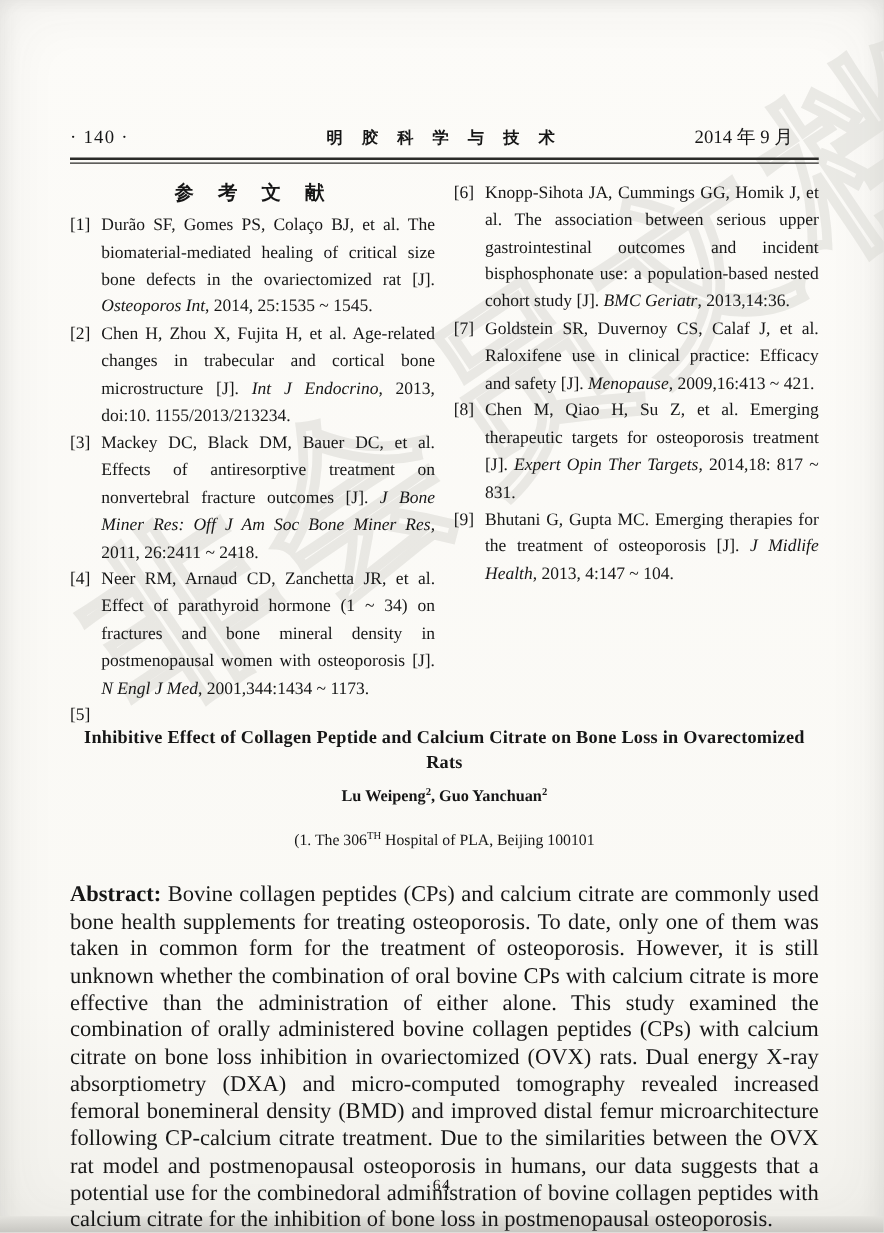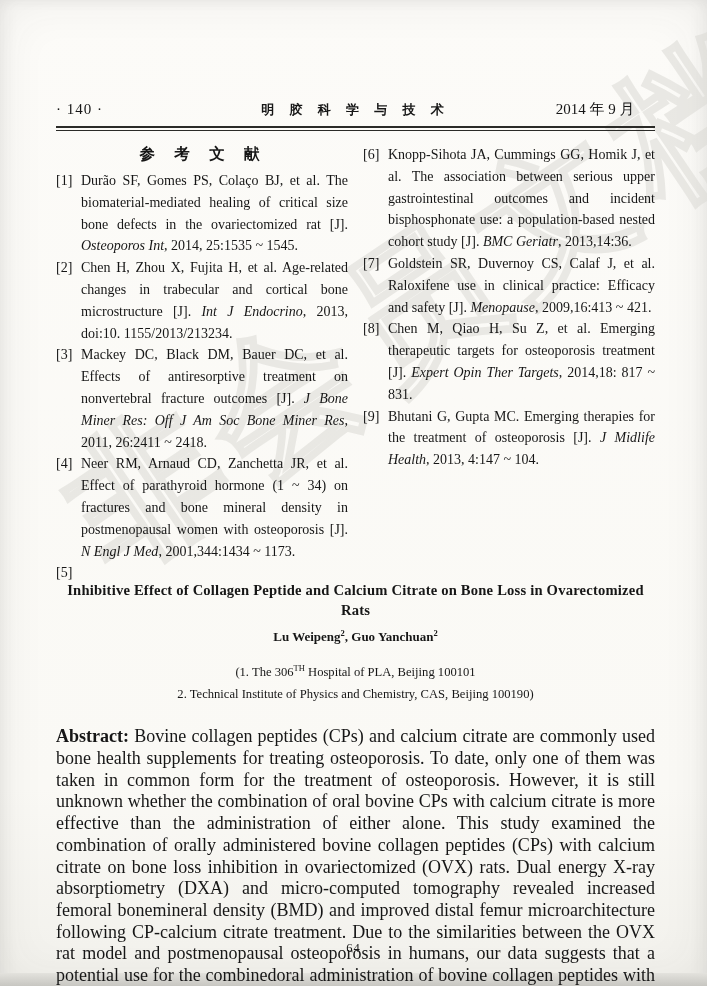--- a/index.html
+++ b/index.html
@@ -85,21 +85,20 @@
             <div class="ref"><span class="label">[9]</span><span>Bhutani G, Gupta MC. Emerging therapies for the treatment of osteoporosis [J]. </span><i>J Midlife Health</i><span>, 2013, 4:147 ~ 104.</span></div>
           </div>
       </div>
     </section>
 
     <section class="paper">
       <h1 class="paper-title">Inhibitive Effect of Collagen Peptide and Calcium Citrate on Bone Loss in Ovarectomized Rats</h1>
       <div class="authors" id="authors-line-1"><span>Lu Weipeng</span><sup>2</sup>, <span>Guo Yanchuan</span><sup>2</sup></div>
       <div class="affil-group">
         <div class="affil" id="affil-0"><span>(1. The 306</span><sup>TH</sup><span> Hospital of PLA, Beijing 100101</span></div>
-        <div class="affil" id="affil-1"><span>2. Technical Institute of Physics and Chemistry, CAS, Beijing 100190)</span></div>
       </div>
     </section>
 
     <p class="abstract"><b class="lbl">Abstract:</b> <span>Bovine collagen peptides (CPs) and calcium citrate are commonly used bone health supplements for treating osteoporosis. To date, only one of them was taken in common form for the treatment of osteoporosis. However, it is still unknown whether the combination of oral bovine CPs with calcium citrate is more effective than the administration of either alone. This study examined the combination of orally administered bovine collagen peptides (CPs) with calcium citrate on bone loss inhibition in ovariectomized (OVX) rats. Dual energy X-ray absorptiometry (DXA) and micro-computed tomography revealed increased femoral bonemineral density (BMD) and improved distal femur microarchitecture following CP-calcium citrate treatment. Due to the similarities between the OVX rat model and postmenopausal osteoporosis in humans, our data suggests that a potential use for the combinedoral administration of bovine collagen peptides with calcium citrate for the inhibition of bone loss in postmenopausal osteoporosis.</span></p>
 
     <p class="keywords"><b class="lbl">Keyword:</b> <span>ovariectomized rats; bovine collagen peptides; calcium citrate; bone loss</span></p>
   </div>
 
   <footer class="page-footer">
     <span>64</span>

